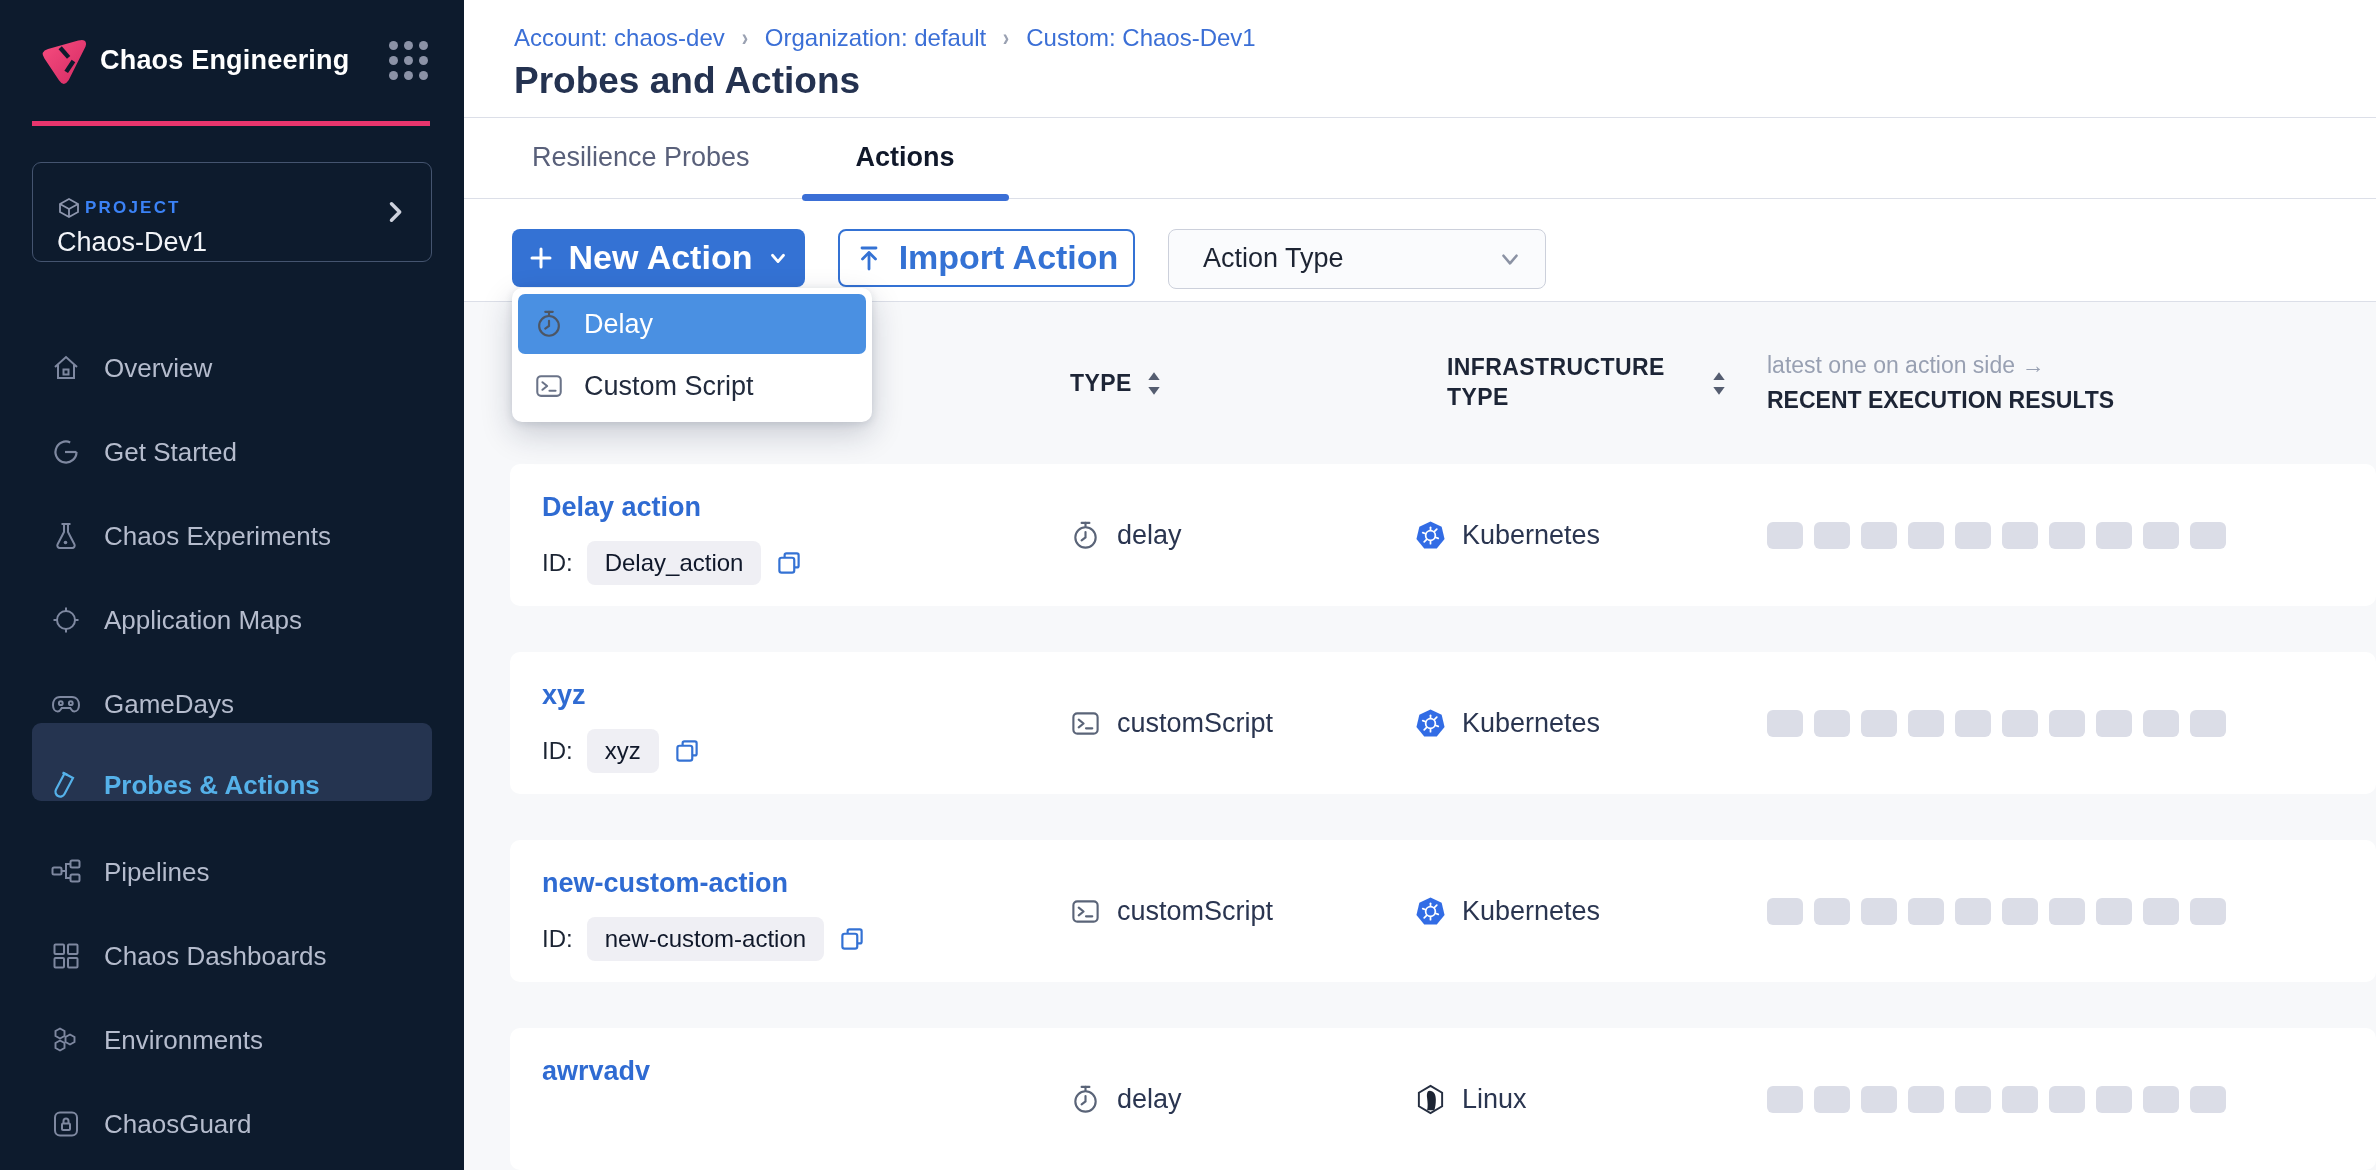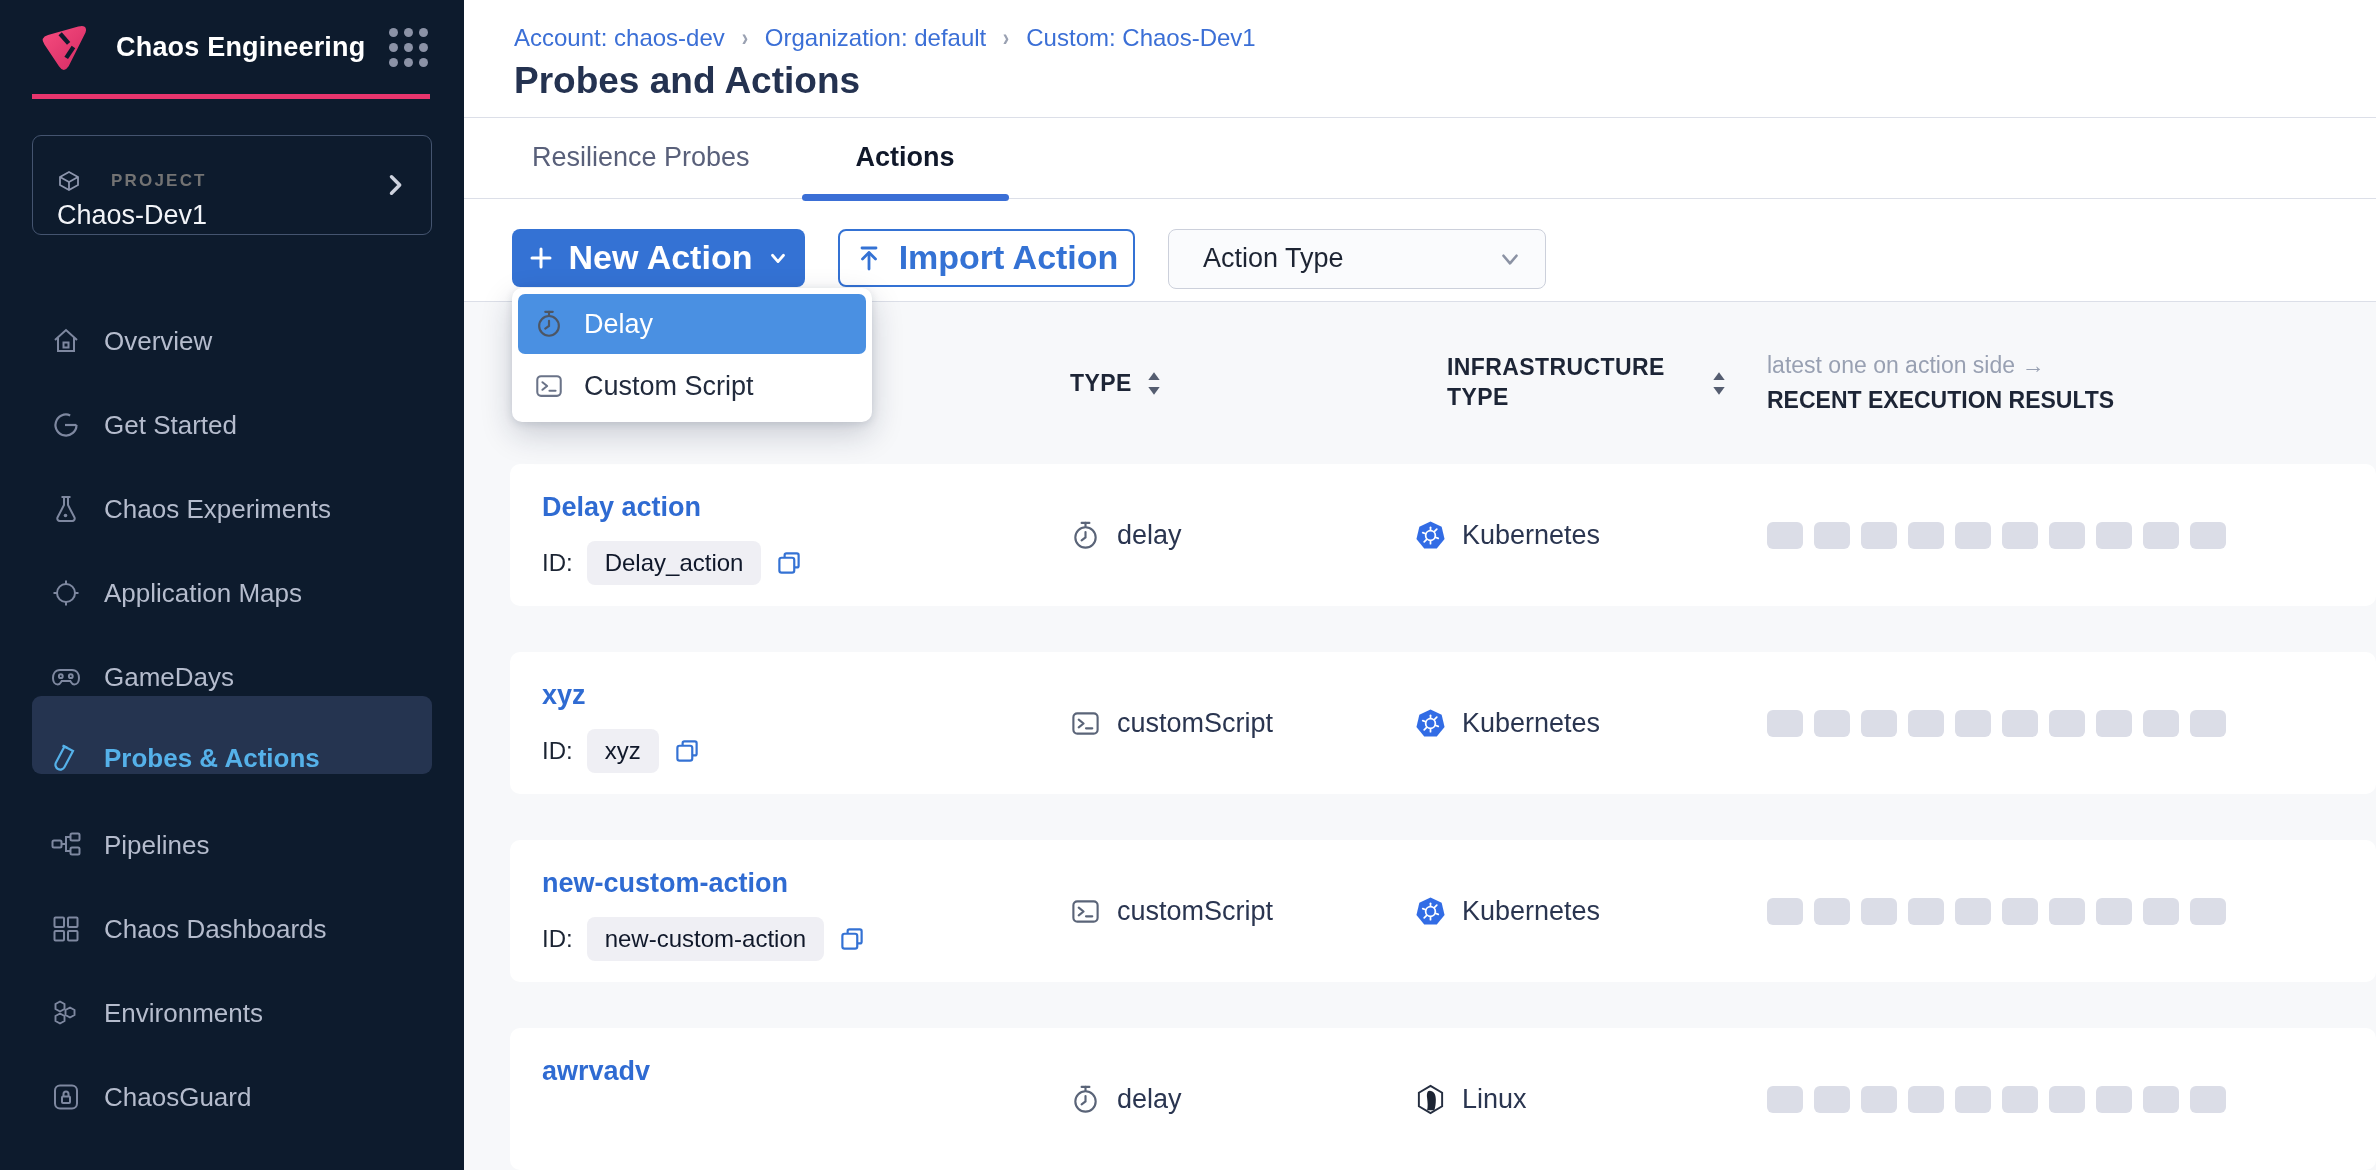--- a/index.html
+++ b/index.html
@@ -2,30 +2,30 @@
 <html><head>
 <meta charset="utf-8">
 <style>
   * { margin:0; padding:0; box-sizing:border-box; }
   html,body { width:2376px; height:1170px; overflow:hidden; font-family:"Liberation Sans",sans-serif; background:#fff; }
   body { display:flex; }
   svg { display:block; }
 
   
   .sidebar { width:464px; min-width:464px; height:100%; background:#0d1b2d; position:relative; }
-  .sb-head { height:94px; display:flex; align-items:center; padding:0 36px; gap:22px; }
+  .sb-head { height:121px; display:flex; align-items:center; padding:0 36px; gap:6px; }
   .logo-mark { width:58px; height:58px; }
   .app-title { color:#fff; font-size:27px; font-weight:bold; flex:1; letter-spacing:.2px; }
   .dots-grid { display:grid; grid-template-columns:repeat(3,9px); gap:6px; cursor:pointer; }
   .dots-grid i { width:9px; height:9px; border-radius:50%; background:#8b92a6; }
   .sb-accent { height:5px; background:#e8356d; margin:0 34px 0 32px; }
 
   .project-card { margin:36px 32px 0; height:100px; border:1.5px solid #44546f; border-radius:9px; display:flex; align-items:center; padding:0 22px 0 24px; cursor:pointer; }
   .pc-left { flex:1; }
-  .pc-label { display:flex; gap:30px; align-items:center; color:#737373; font-size:17px; font-weight:bold; letter-spacing:2.2px;margin-top:30px; }
+  .pc-label { display:flex; gap:4px; align-items:center; color:#3b82f6; font-size:17px; font-weight:bold; letter-spacing:2.2px;margin-top:30px; }
   .pc-label svg { width:24px; height:24px; color:#8d96ad; }
   .pc-name { color:#f2f4f8; font-size:27px; margin-top:7px; }
   .pc-chevron { color:#cdd2dd; }
   .pc-chevron svg { width:28px; height:28px; }
 
   .nav { margin-top:38px; }
   .nav-item { height:84px; display:flex; align-items:flex-end; padding-left:50px; gap:22px; font-size:26px; color:#b5bccd; cursor:pointer; }
   .nav-item svg { width:32px; height:32px; color:#7e88a0; flex:none; }
   .nav-item.active { height:78px; margin:3px 32px; padding-left:18px; background:#253450; border-radius:9px; color:#55b1e9; font-weight:bold; }
   .nav-item.active svg { color:#55b1e9; }

